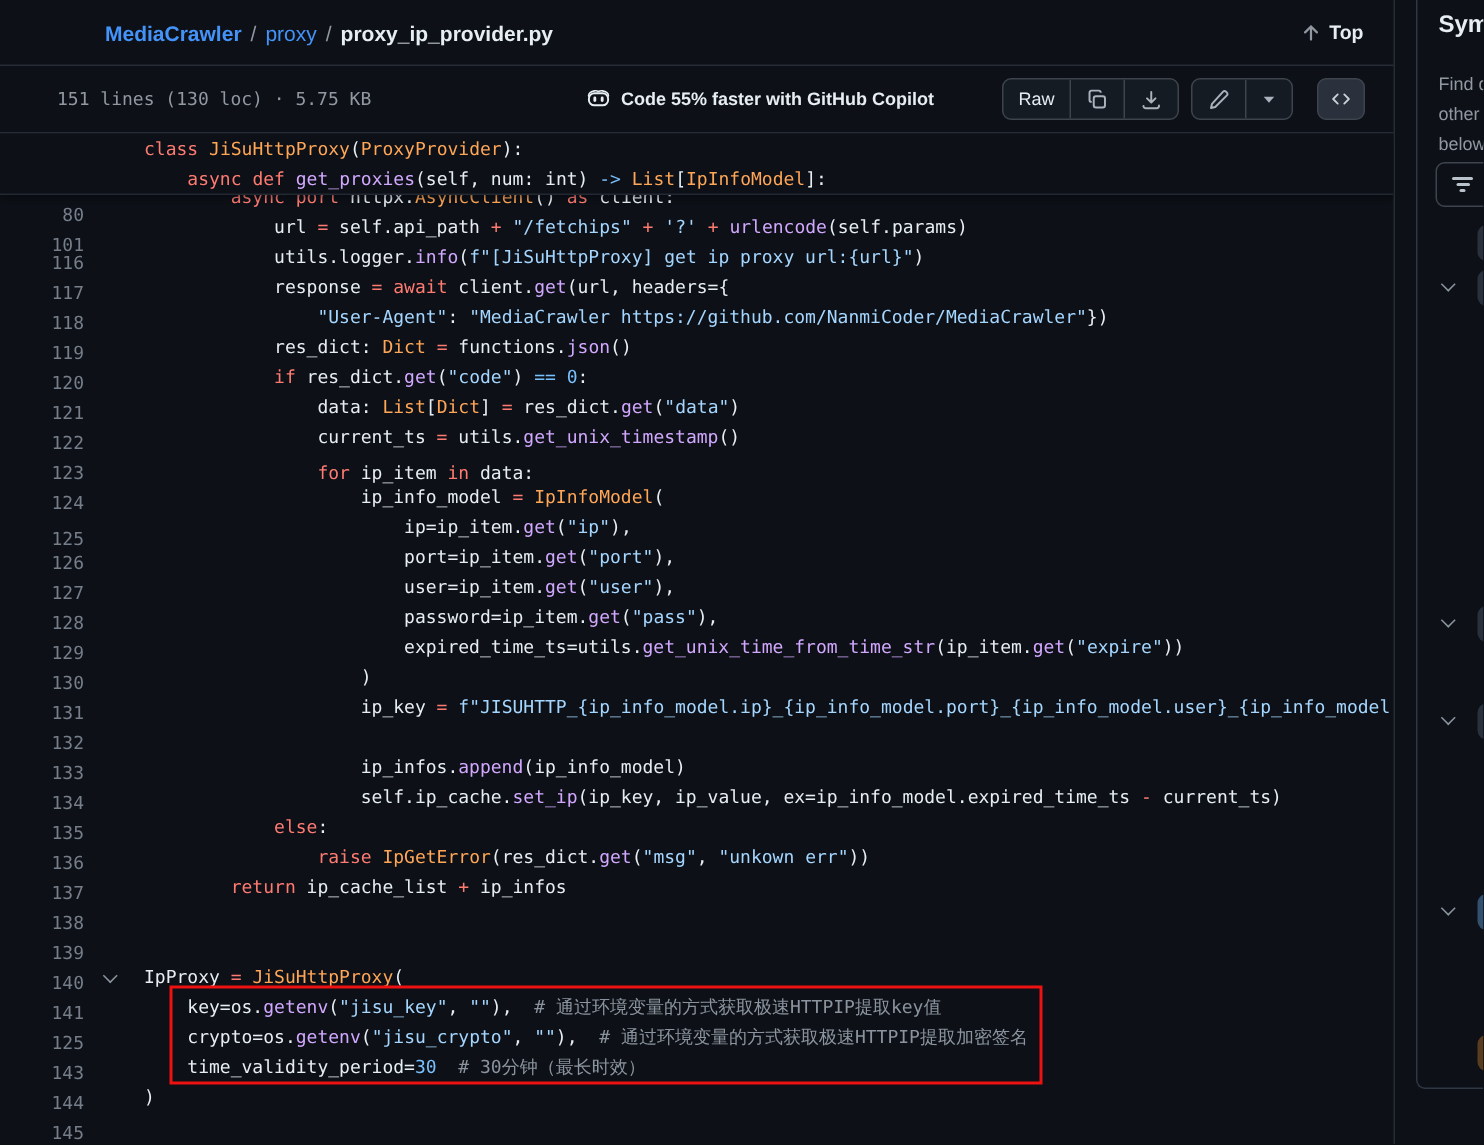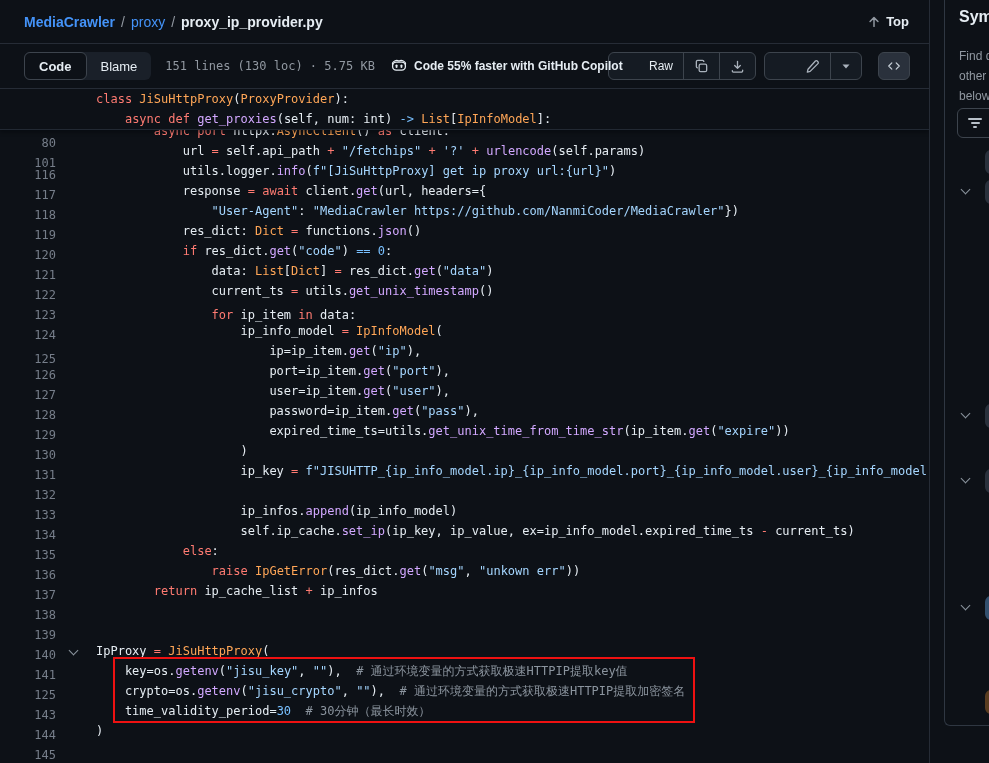--- a/index.html
+++ b/index.html
@@ -9,39 +9,39 @@
     background:#0d1117; overflow:hidden;
     font-family:"Liberation Sans", sans-serif;
     color:#e6edf3;
   }
   
   .file-box { position:absolute; left:0; top:0; width:930px; height:763px; border-right:1px solid #262c36; }
   .file-header {
     position:absolute; left:0; top:0; width:100%; height:44px;
     border-bottom:1px solid #262c36; display:flex; align-items:center; padding:0 20px 0 24px;
   }
-  .breadcrumb { font-size:14px; display:flex; align-items:center; gap:6px; }
+  .breadcrumb { font-size:14px; display:flex; align-items:center; gap:6px;margin-left:46px; }
   .bc-link { color:#4493f8; cursor:pointer; }
   .bc-repo { font-weight:600; }
   .bc-sep { color:#9198a1; }
   .bc-file { color:#e6edf3; font-weight:600; }
   .top-btn { margin-left:auto; display:flex; align-items:center; gap:5px; font-size:13px; font-weight:600; color:#e6edf3; cursor:pointer; }
   .top-btn svg { display:block; }
 
   .toolbar {
     position:absolute; left:0; top:44px; width:100%; height:45px;
     border-bottom:1px solid #262c36; display:flex; align-items:center; padding:0 19px 0 24px;
   }
   .seg { display:flex; background:#1a2029; border-radius:6px; height:28px; align-items:stretch; }
   .seg-tab { display:flex; align-items:center; padding:0 14px; font-size:13px; color:#e6edf3; border-radius:6px; cursor:pointer; }
   .seg-tab.active { background:#0d1117; border:1px solid #3d444d; font-weight:600; }
   .meta { margin-left:14px; font-family:"DejaVu Sans Mono", monospace; font-size:12px; color:#9198a1; }
   .copilot { position:absolute; left:391px; top:0; height:100%; display:flex; align-items:center; gap:7px; font-size:12px; font-weight:600; color:#e6edf3; }
   .btn-cluster { margin-left:auto; display:flex; align-items:center; gap:8px; }
-  .btn-group { display:flex; height:28px; border:1px solid #3d444d; border-radius:6px; background:#151b23; overflow:hidden;padding-left:30px; }
+  .btn-group { display:flex; height:28px; border:1px solid #3d444d; border-radius:6px; background:#151b23; overflow:hidden; }
   .btn-seg { display:flex; align-items:center; padding:0 10px; font-size:12px; font-weight:500; color:#e6edf3; cursor:pointer; }
   .btn-seg + .btn-seg { border-left:1px solid #3d444d; }
   .btn-square { width:32px; height:28px; border:1px solid #3d444d; border-radius:6px; background:#2a313c; display:flex; align-items:center; justify-content:center; cursor:pointer; margin-left:8px; }
   .icon { display:block; }
 
   
   .code-area { position:absolute; left:0; top:89px; width:929px; height:674px; overflow:hidden; font-family:"DejaVu Sans Mono", monospace; font-size:12px; }
   .code-row { position:absolute; left:0; width:100%; height:20px; line-height:20px; white-space:pre; }
   .ln { position:absolute; left:0; top:0; width:56px; text-align:right; color:#767e8a; cursor:pointer;margin-top:44px; }
   .code-text { position:absolute; left:96px; top:0; }
@@ -82,24 +82,20 @@
       </div>
       <div class="top-btn">
         <svg class="icon" width="14" height="14" viewBox="0 0 16 16" fill="none" stroke="#9198a1" stroke-width="1.7" stroke-linecap="round" stroke-linejoin="round">
             <path d="M8 13V3M8 3L3.5 7.5M8 3l4.5 4.5"></path>
           </svg>
         <span>Top</span>
       </div>
     </div>
 
     <div class="toolbar">
-      <div class="seg">
-        <div class="seg-tab active">Code</div>
-        <div class="seg-tab">Blame</div>
-      </div>
       <span class="meta">151 lines (130 loc) · 5.75 KB</span>
       <div class="copilot">
         <svg class="icon" width="16" height="16" viewBox="0 0 16 16" fill="none" stroke="#e6edf3" stroke-width="1.3">
             <rect x="1.6" y="4.2" width="12.8" height="8" rx="3.6"></rect>
             <rect x="4.6" y="6.4" width="1.9" height="3.6" rx="0.95" fill="#e6edf3" stroke="none"></rect>
             <rect x="9.5" y="6.4" width="1.9" height="3.6" rx="0.95" fill="#e6edf3" stroke="none"></rect>
             <path d="M2.2 6.5C1.2 6.7 1 5 2.4 3.8 4 2.4 6.6 2.2 8 3c1.4-.8 4-.6 5.6.8 1.4 1.2 1.2 2.9.2 2.7" stroke-width="1.1"></path>
           </svg>
         <span>Code 55% faster with GitHub Copilot</span>
       </div>

